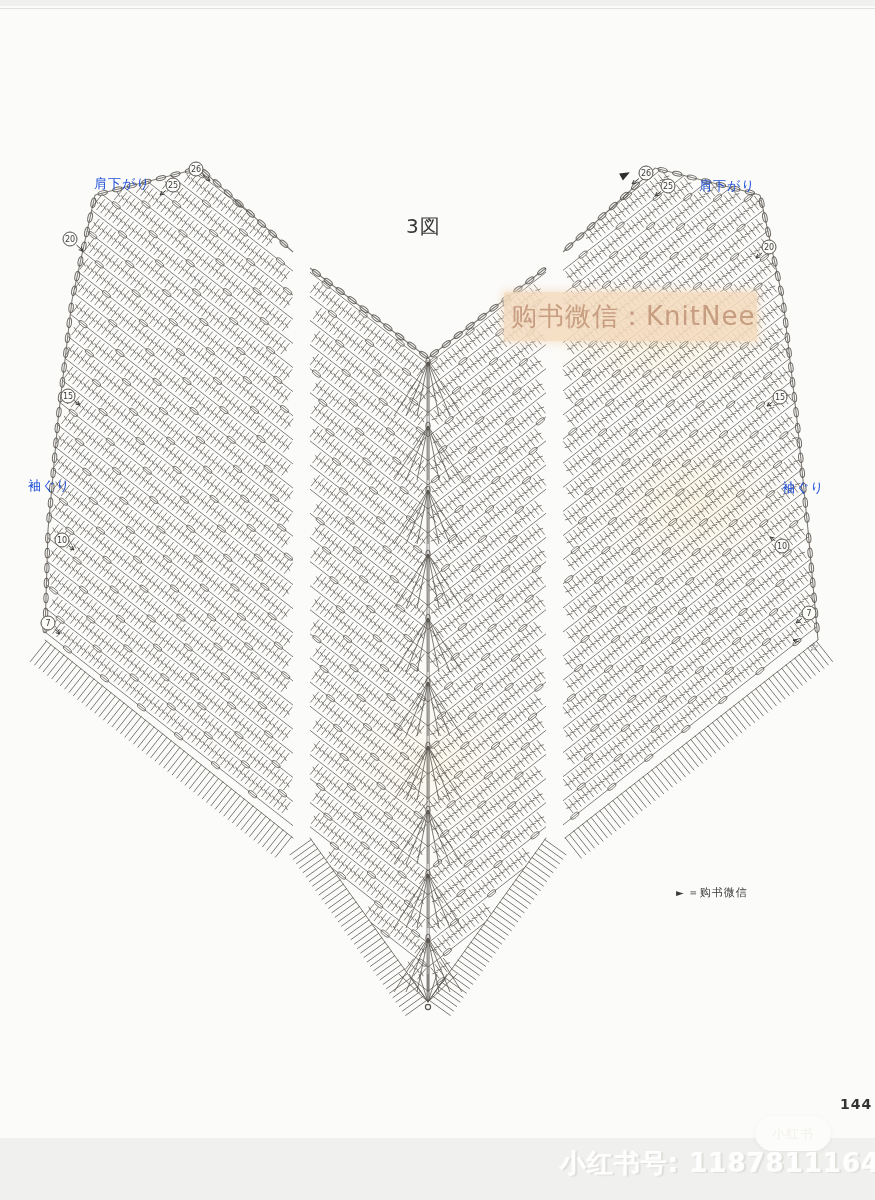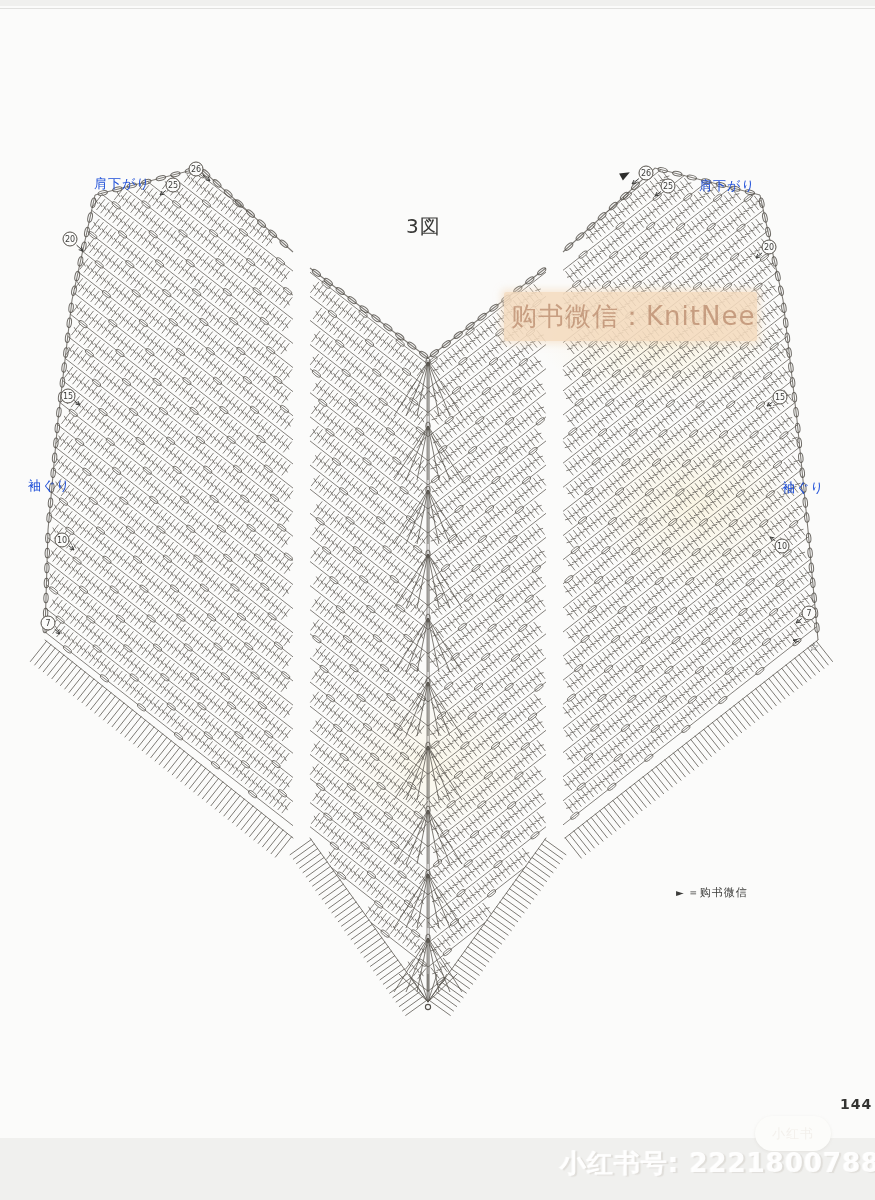--- a/index.html
+++ b/index.html
@@ -690,13 +690,13 @@
 <div class="lbl" style="left:699px;top:177px;">肩下がり</div>
 <div class="lbl" style="left:28px;top:477px;">袖ぐり</div>
 <div class="lbl" style="left:782px;top:479px;">袖ぐり</div>
 
 <div class="wm-band">购书微信：KnitNeedle</div>
 
 <div class="legend"><span class="tri">►</span><span>＝购书微信</span></div>
 
 <div class="pageno">144</div>
 <div class="xhs-pill">小红书</div>
-<div class="xhs-id">小红书号: 2221800788</div>
+<div class="xhs-id">小红书号: 1187811164</div>
 
 </body></html>

